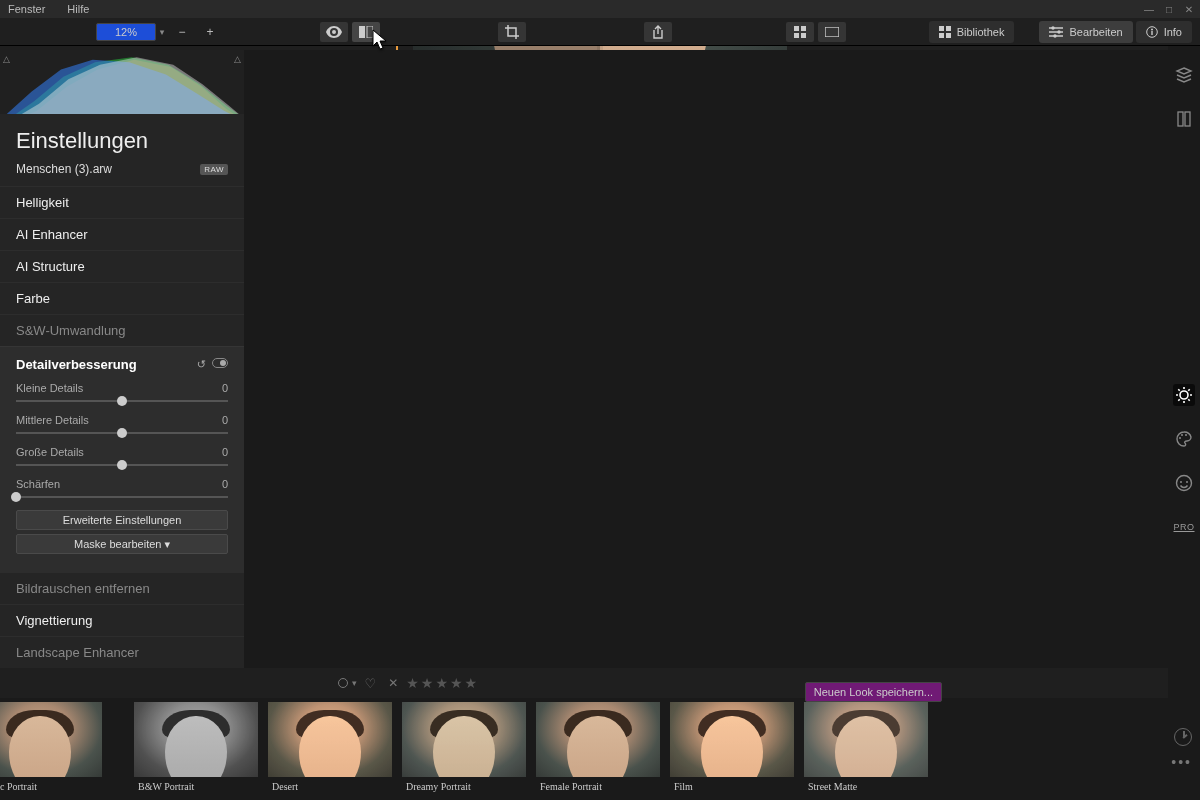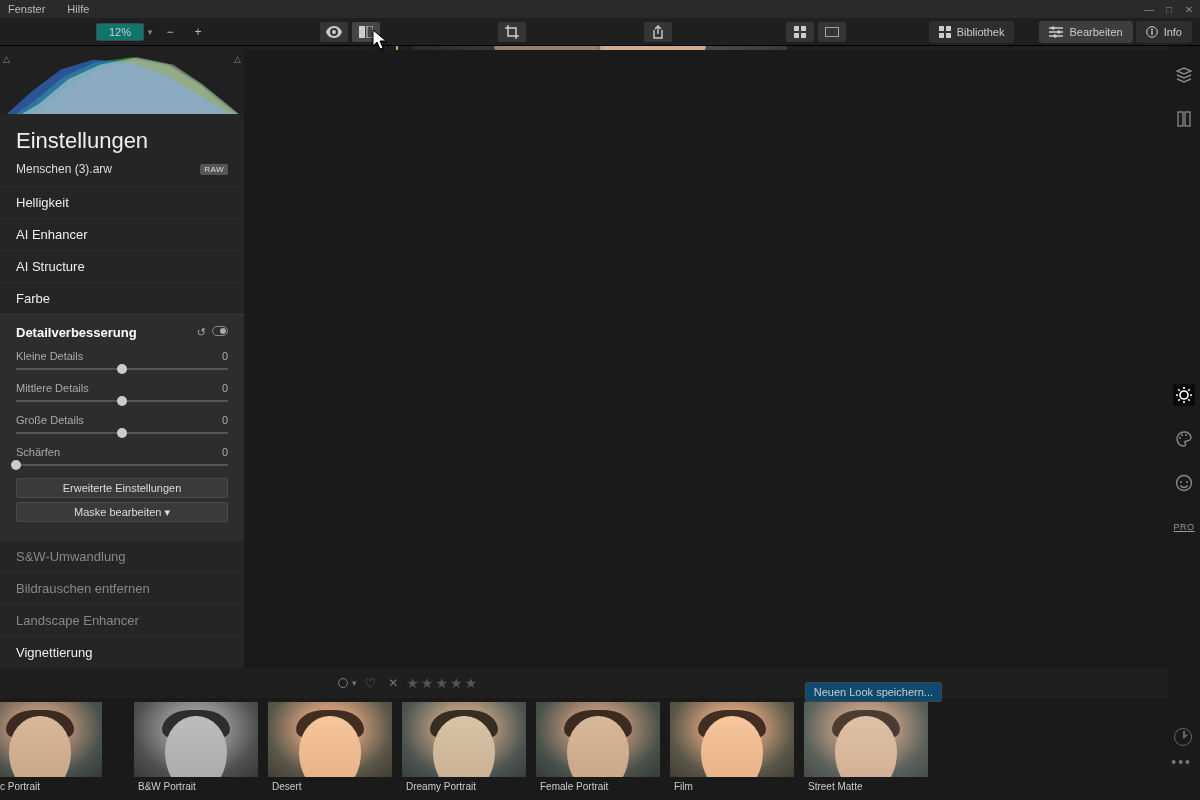--- a/index.html
+++ b/index.html
@@ -23,21 +23,21 @@
 .win-controls span { width: 14px; text-align: center;}
 
 .toolbar {
   height: 28px; background: #1f1f1f;
   display: flex; align-items: center; padding: 0 4px;
   justify-content: space-between;
   border-bottom: 1px solid #000;
 }
 .toolbar-left, .toolbar-mid, .toolbar-right { display: flex; align-items: center; gap: 6px;}
 .zoom-group { display: flex; align-items: center; margin-left: 92px;}
-.zoom-box { background: #0f766e; width: 48px; height: 18px; font-size: 11px; display:flex; align-items:center; justify-content:center; border-radius:2px; border:1px solid #444;}
+.zoom-box { background: #1d4ed8; width: 60px; height: 18px; font-size: 11px; display:flex; align-items:center; justify-content:center; border-radius:2px; border:1px solid #444;}
 .zoom-caret { width:12px; text-align:center; color:#888; font-size:9px;}
 .tool-btn {
   width: 28px; height: 20px;
   background: #353535; border-radius: 2px;
   display: flex; align-items: center; justify-content: center;
   color: #bbb;
 }
 .tool-btn.ghost { background: transparent;}
 .tool-btn.active { background: #454545;}
 .toolbar-mid { position:absolute; left:320px; display:flex; gap:118px;}
@@ -159,28 +159,28 @@
   padding: 0 10px; justify-content:space-between;
 }
 .rating-left { display:flex; align-items:center; gap:8px; margin-left:328px;}
 .stars { display:flex; gap:2px;}
 .star { color:#555; font-size:14px;}
 .heart { color:#666; font-size:13px;}
 .colordot { width:10px; height:10px; border:1.5px solid #777; border-radius:50%; display:inline-block;}
 .xbtn { color:#777; font-size:12px; margin-left:4px;}
 .save-chip {
   position:absolute; right:258px; bottom:98px;
-  background:#0c4a6e; border:1px solid #444; padding:3px 8px;
+  background:#701a75; border:1px solid #444; padding:3px 8px;
   font-size:11px; color:#ccc; border-radius:2px;
 }
 
 .filmstrip {
   height: 102px; background:#1a1a1a;
   display:flex; align-items:flex-start; padding-top:4px;
-  overflow:hidden; gap:10px; padding-left:0;
+  overflow:hidden; gap:10px; padding-left:0;font-family:Liberation Serif, serif;
 }
 .thumb { width:124px; display:flex; flex-direction:column;}
 .thumb-img {
   width:124px; height:75px;
   background: radial-gradient(ellipse at 50% 35%, #cca88a 0%, #a88870 35%, #4a524c 70%, #353a37 100%);
   position:relative; overflow:hidden;
 }
 .thumb.first .thumb-img { margin-left:-22px; width:124px;}
 .thumb-img.bw { filter: grayscale(1);}
 .thumb-img.warm { filter: sepia(.4) saturate(1.3) hue-rotate(-8deg);}
@@ -349,20 +349,22 @@
     <div class="panel-title">Einstellungen</div>
     <div class="file-row">
       <span>Menschen (3).arw</span>
       <span class="raw-badge">RAW</span>
     </div>
 
     <div class="tool-section">Helligkeit</div>
     <div class="tool-section">AI Enhancer</div>
     <div class="tool-section">AI Structure</div>
     <div class="tool-section">Farbe</div>
+    <div class="tool-section dim">S&amp;W-Umwandlung</div>
+
     <div class="tool-section expanded">
       <div class="section-header">
         <span class="title">Detailverbesserung</span>
         <div class="icons">
           <span>↺</span>
           <span class="toggle-pill"></span>
         </div>
       </div>
       <div class="slider-row">
         <div class="slider-labels">
@@ -397,25 +399,23 @@
             <span>0</span>
           </div>
         <div class="slider-track">
             <div class="slider-thumb" style="left:0%"></div>
           </div>
       </div>
       <div class="panel-btn">Erweiterte Einstellungen</div>
       <div class="panel-btn">Maske bearbeiten ▾</div>
     </div>
 
-    <div class="tool-section dim">S&amp;W-Umwandlung</div>
-
     <div class="tool-section dim">Bildrauschen entfernen</div>
+    <div class="tool-section">Vignettierung</div>
     <div class="tool-section dim">Landscape Enhancer</div>
-    <div class="tool-section">Vignettierung</div>
   </div>
 </div>
 
 <div class="rail">
   <div class="rail-ic">
       <svg width="18" height="18" viewBox="0 0 18 18">
         <path fill="none" stroke="#888" stroke-width="1.4" d="M9 2l7 3-7 3-7-3z M2 9l7 3 7-3 M2 13l7 3 7-3"></path>
       </svg>
     </div>
   <div class="rail-ic">

